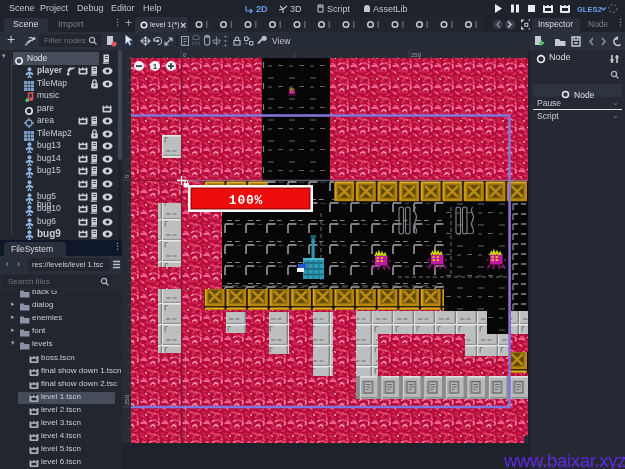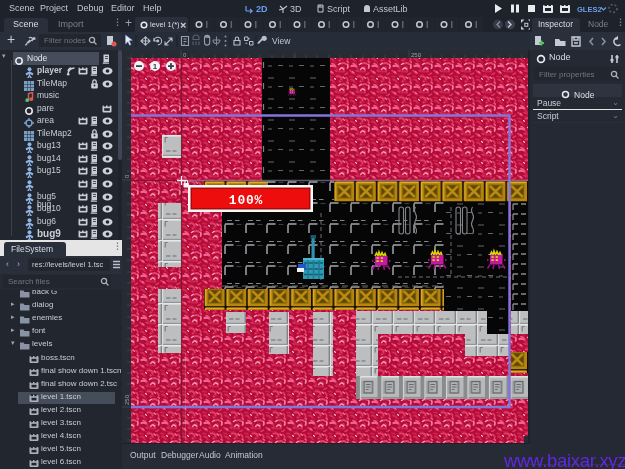--- a/index.html
+++ b/index.html
@@ -462,21 +462,21 @@
         <svg width="11" height="10" class="ri">
           <ellipse cx="5.5" cy="5" rx="5" ry="3.4" fill="#cdd2d9"></ellipse>
           <circle cx="5.5" cy="5" r="1.8" fill="#21262f"></circle>
         </svg>
       </div>
       <div class="abs" style="left:118px;top:0;width:4px;height:190px;background:#1d222b;"></div>
       <div class="abs" style="left:118px;top:0;width:4px;height:110px;background:#3f4653;border-radius:2px;"></div>
     </div>
 
   <div class="abs" style="left:0;top:223px;width:122px;height:229px;background:#252a34;">
-    <div class="abs" style="left:0;top:0;width:122px;height:16px;background:#e5e5e5;">
+    <div class="abs" style="left:0;top:0;width:122px;height:16px;background:#0f172a;">
       <div class="abs tab-active" style="left:4px;top:2px;width:62px;height:14px;font-size:8.5px;padding:2px 0 0 7px;">FileSystem</div>
       <span class="abs dim" style="left:113px;top:1px;font-size:9px;font-weight:bold;">⋮</span>
     </div>
     <div class="abs" style="left:0;top:16px;width:122px;height:18px;background:#2a303b;">
       <span class="abs" style="left:6px;top:3px;color:#aab1bc;font-size:9px;">‹</span>
       <span class="abs" style="left:17px;top:3px;color:#aab1bc;font-size:9px;">›</span>
       <div class="abs input" style="left:28px;top:2px;width:82px;height:13px;font-size:7.5px;padding:2px 0 0 4px;color:#c9ced6;white-space:nowrap;overflow:hidden;">res://levels/level 1.tsc</div>
       <svg class="abs" style="left:113px;top:4px;" width="8" height="9">
           <path d="M0,1.5 h7 M0,4.5 h7 M0,7.5 h7" stroke="#b9c0cb" stroke-width="1.6"></path>
         </svg>
@@ -633,21 +633,20 @@
         <circle cx="5" cy="5" r="3.4" fill="none" stroke="#e8eaee" stroke-width="1.7"></circle>
       </svg>
     <span class="abs" style="left:19px;top:1px;color:#d8dce3;font-size:9px;">Node</span>
     <svg class="abs" style="left:80px;top:3px;" width="10" height="10">
         <path d="M2,1 v8 M7,1 v8" stroke="#c6cbd3" stroke-width="1.6"></path>
         <rect x="0.5" y="5" width="3" height="2.4" fill="#c6cbd3"></rect>
         <rect x="5.5" y="2" width="3" height="2.4" fill="#c6cbd3"></rect>
       </svg>
   </div>
 
-  <div class="abs input" style="left:4px;top:50px;width:87px;height:14px;font-size:8px;padding:2.5px 0 0 5px;">Filter properties</div>
   <svg class="abs" style="left:80px;top:53px;" width="10" height="10">
       <circle cx="4" cy="4" r="2.6" fill="none" stroke="#aab1bc" stroke-width="1.3"></circle>
       <path d="M6,6 l2.5,2.5" stroke="#aab1bc" stroke-width="1.3"></path>
     </svg>
 
   <div class="abs" style="left:3px;top:67px;width:89px;height:13px;background:#2d333f;text-align:center;">
     <svg style="display:inline-block;vertical-align:-1px;" width="9" height="9">
         <circle cx="4.5" cy="4.5" r="3" fill="none" stroke="#e8eaee" stroke-width="1.5"></circle>
       </svg>
     <span style="color:#dde0e6;font-size:8.5px;">Node</span>
@@ -949,23 +948,17 @@
               <text x="33" y="19" font-size="8" font-weight="bold" fill="#3a404c" text-anchor="middle">1</text>
           <circle cx="49" cy="16" r="5" fill="#f2f4f7"></circle>
               <rect x="46" y="15.2" width="6" height="1.8" fill="#3a404c"></rect>
               <rect x="48.1" y="13.1" width="1.8" height="6" fill="#3a404c"></rect>
         </g>
       </g>
     </g>
   </svg>
   </div>
 
-  <div class="abs" style="left:0;top:426px;width:408px;height:26px;background:#262b35;border-top:1px solid #1b2029;">
-    <span class="abs txt" style="left:8px;top:6px;font-size:8.5px;">Output</span>
-    <span class="abs txt" style="left:39px;top:6px;font-size:8.5px;">Debugger</span>
-    <span class="abs txt" style="left:77px;top:6px;font-size:8.5px;">Audio</span>
-    <span class="abs txt" style="left:103px;top:6px;font-size:8.5px;">Animation</span>
-  </div>
 </div>
 
 <div class="abs" style="left:504px;top:450px;color:#6227df;font-size:18.5px;letter-spacing:-0.3px;z-index:50;">www.baixar.xyz</div>
 
 <div id="vpsvg"></div>
 
 </body></html>

